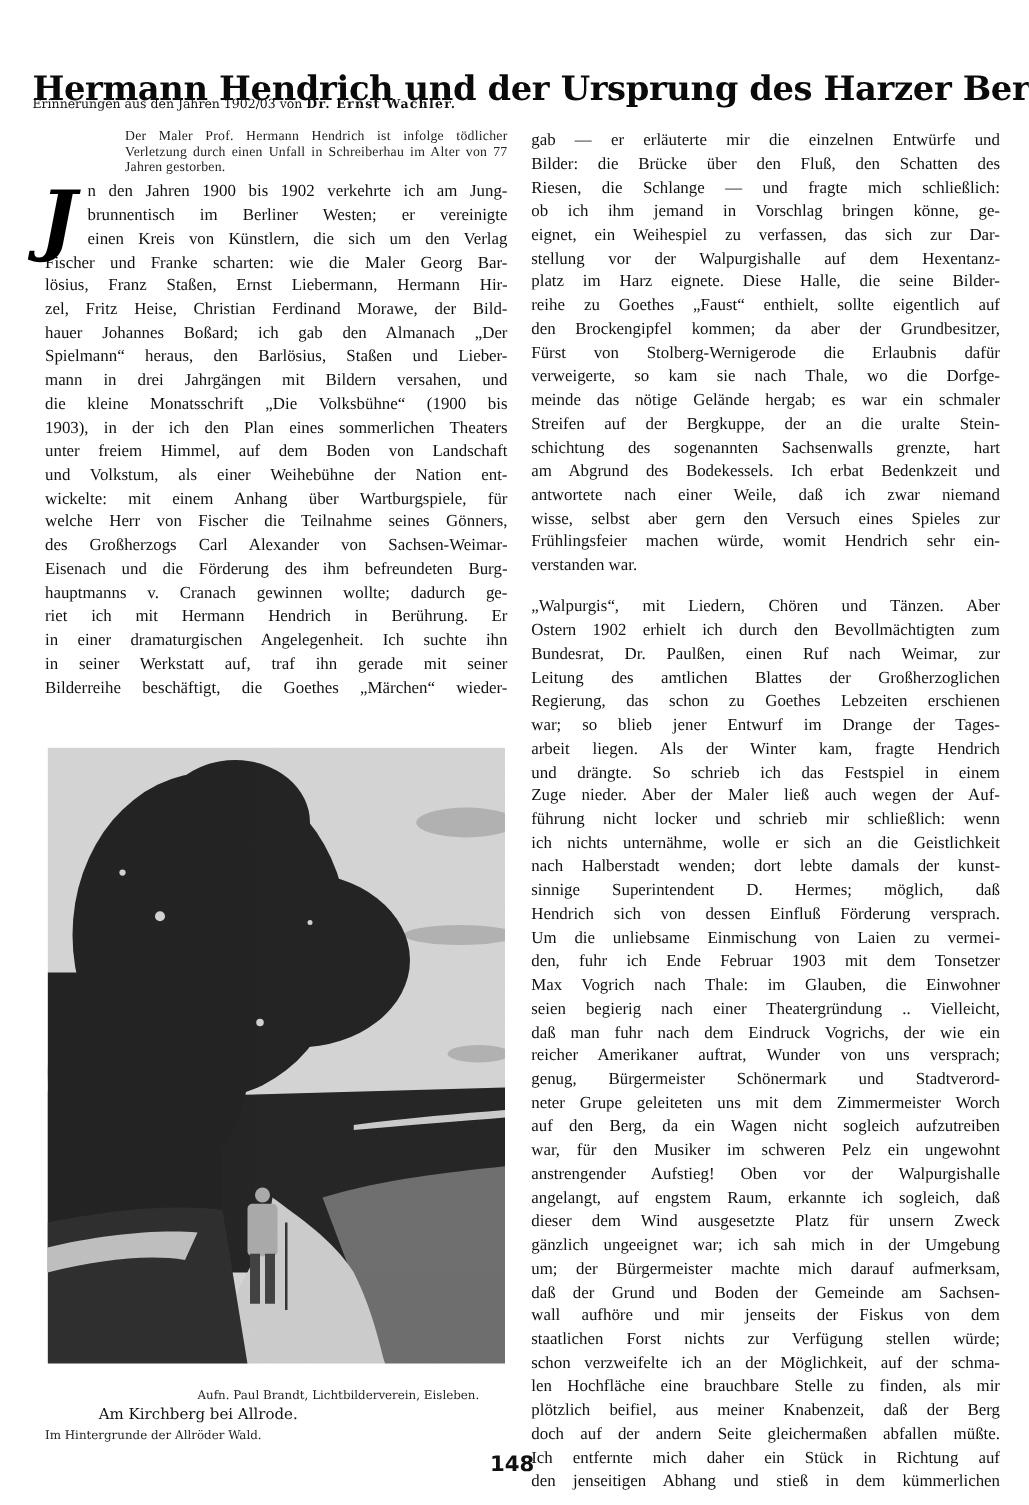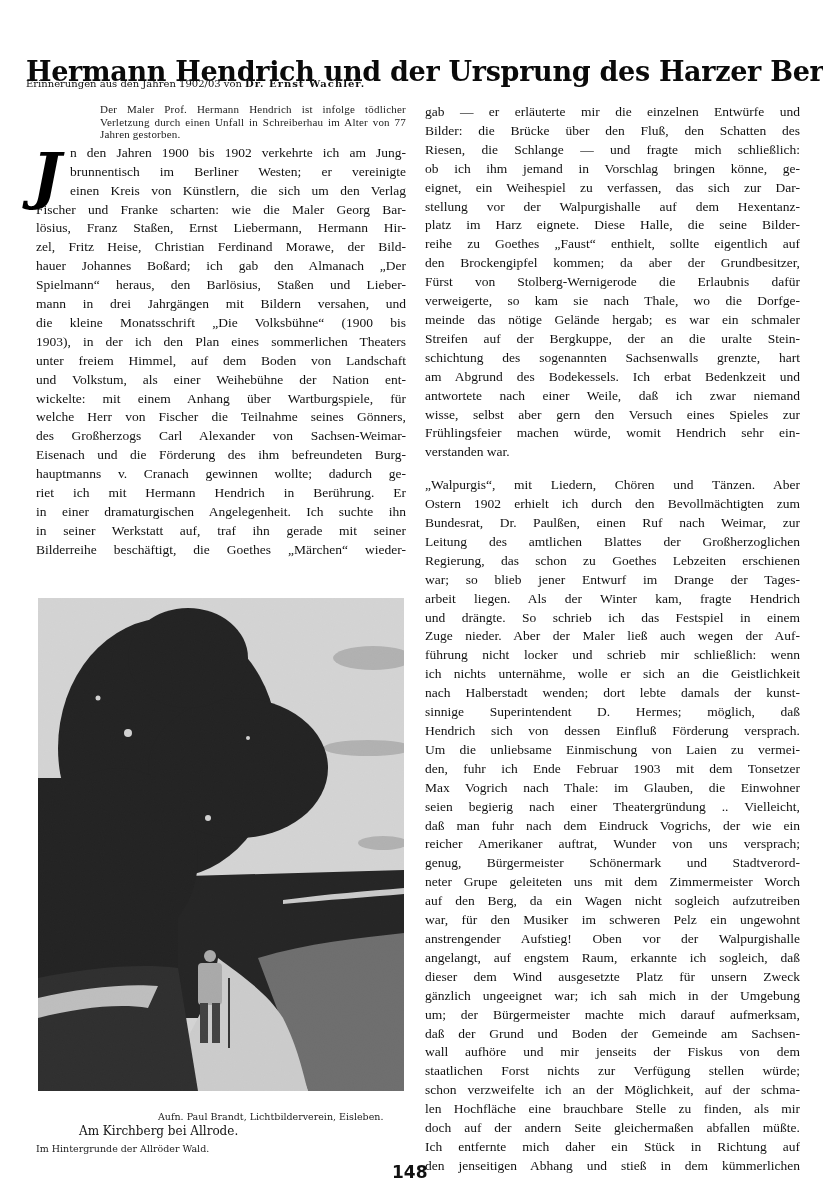--- a/index.html
+++ b/index.html
@@ -197,19 +197,20 @@
       <span class="ln">anstrengender Aufstieg! Oben vor der Walpurgishalle</span>
       <span class="ln">angelangt, auf engstem Raum, erkannte ich sogleich, daß</span>
       <span class="ln">dieser dem Wind ausgesetzte Platz für unsern Zweck</span>
       <span class="ln">gänzlich ungeeignet war; ich sah mich in der Umgebung</span>
       <span class="ln">um; der Bürgermeister machte mich darauf aufmerksam,</span>
       <span class="ln">daß der Grund und Boden der Gemeinde am Sachsen-</span>
       <span class="ln">wall aufhöre und mir jenseits der Fiskus von dem</span>
       <span class="ln">staatlichen Forst nichts zur Verfügung stellen würde;</span>
       <span class="ln">schon verzweifelte ich an der Möglichkeit, auf der schma-</span>
       <span class="ln">len Hochfläche eine brauchbare Stelle zu finden, als mir</span>
+      <span class="ln">plötzlich beifiel, aus meiner Knabenzeit, daß der Berg</span>
       <span class="ln">doch auf der andern Seite gleichermaßen abfallen müßte.</span>
       <span class="ln">Ich entfernte mich daher ein Stück in Richtung auf</span>
       <span class="ln">den jenseitigen Abhang und stieß in dem kümmerlichen</span>
     </div>
   </div>
 
 <div id="page-number">148</div>
 
 </body></html>

